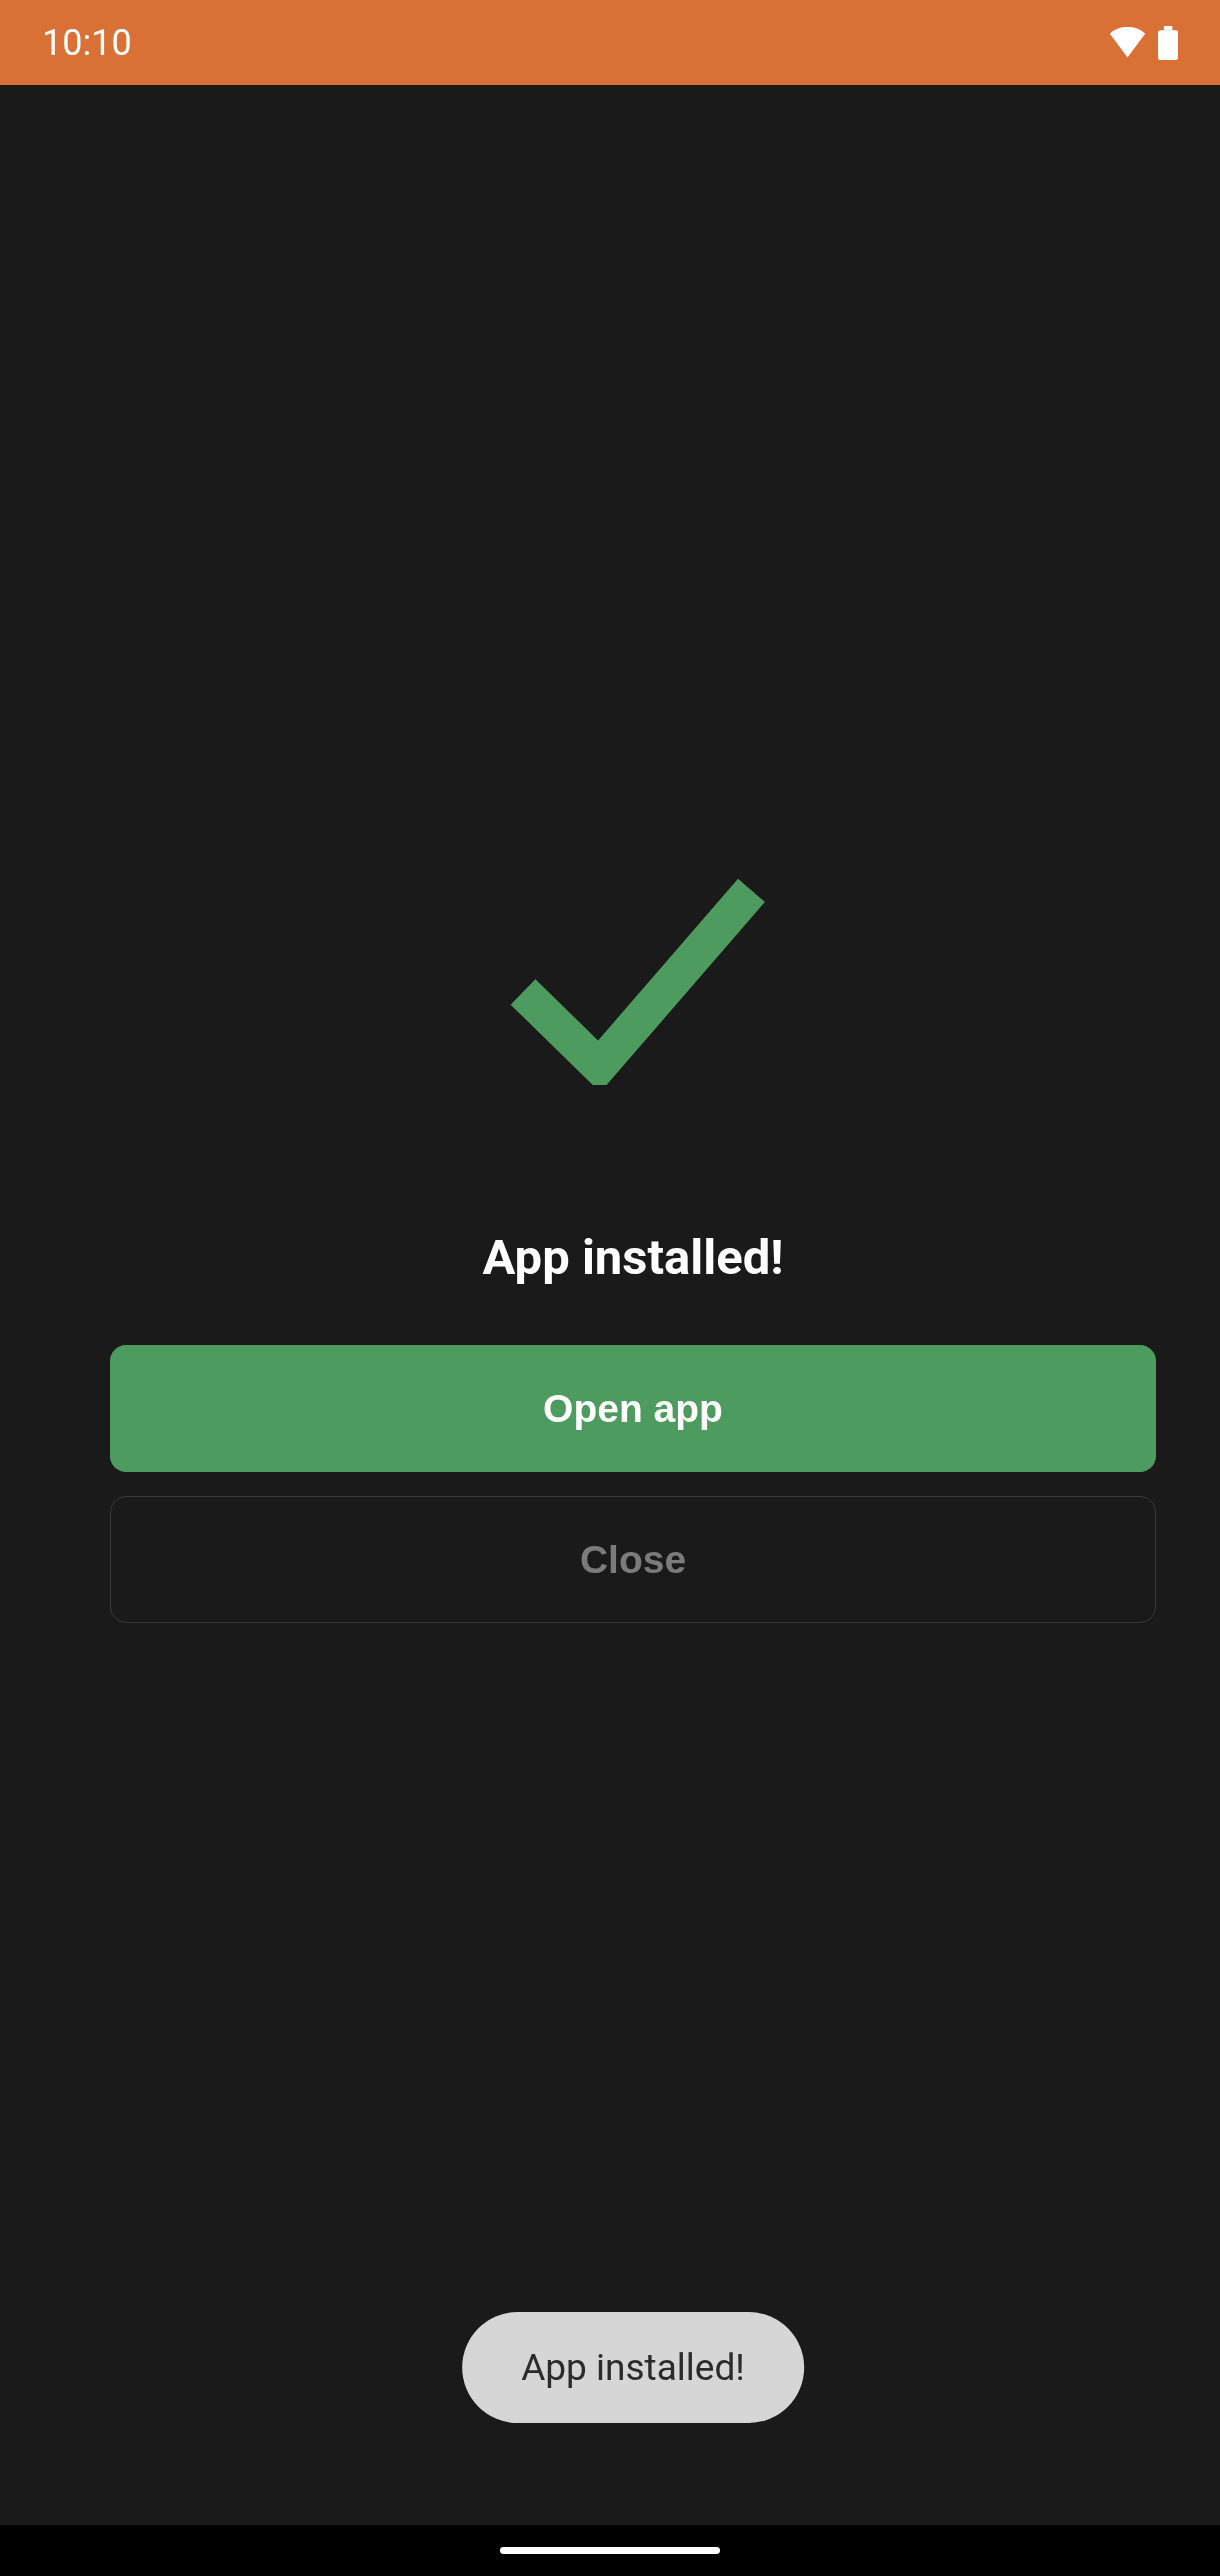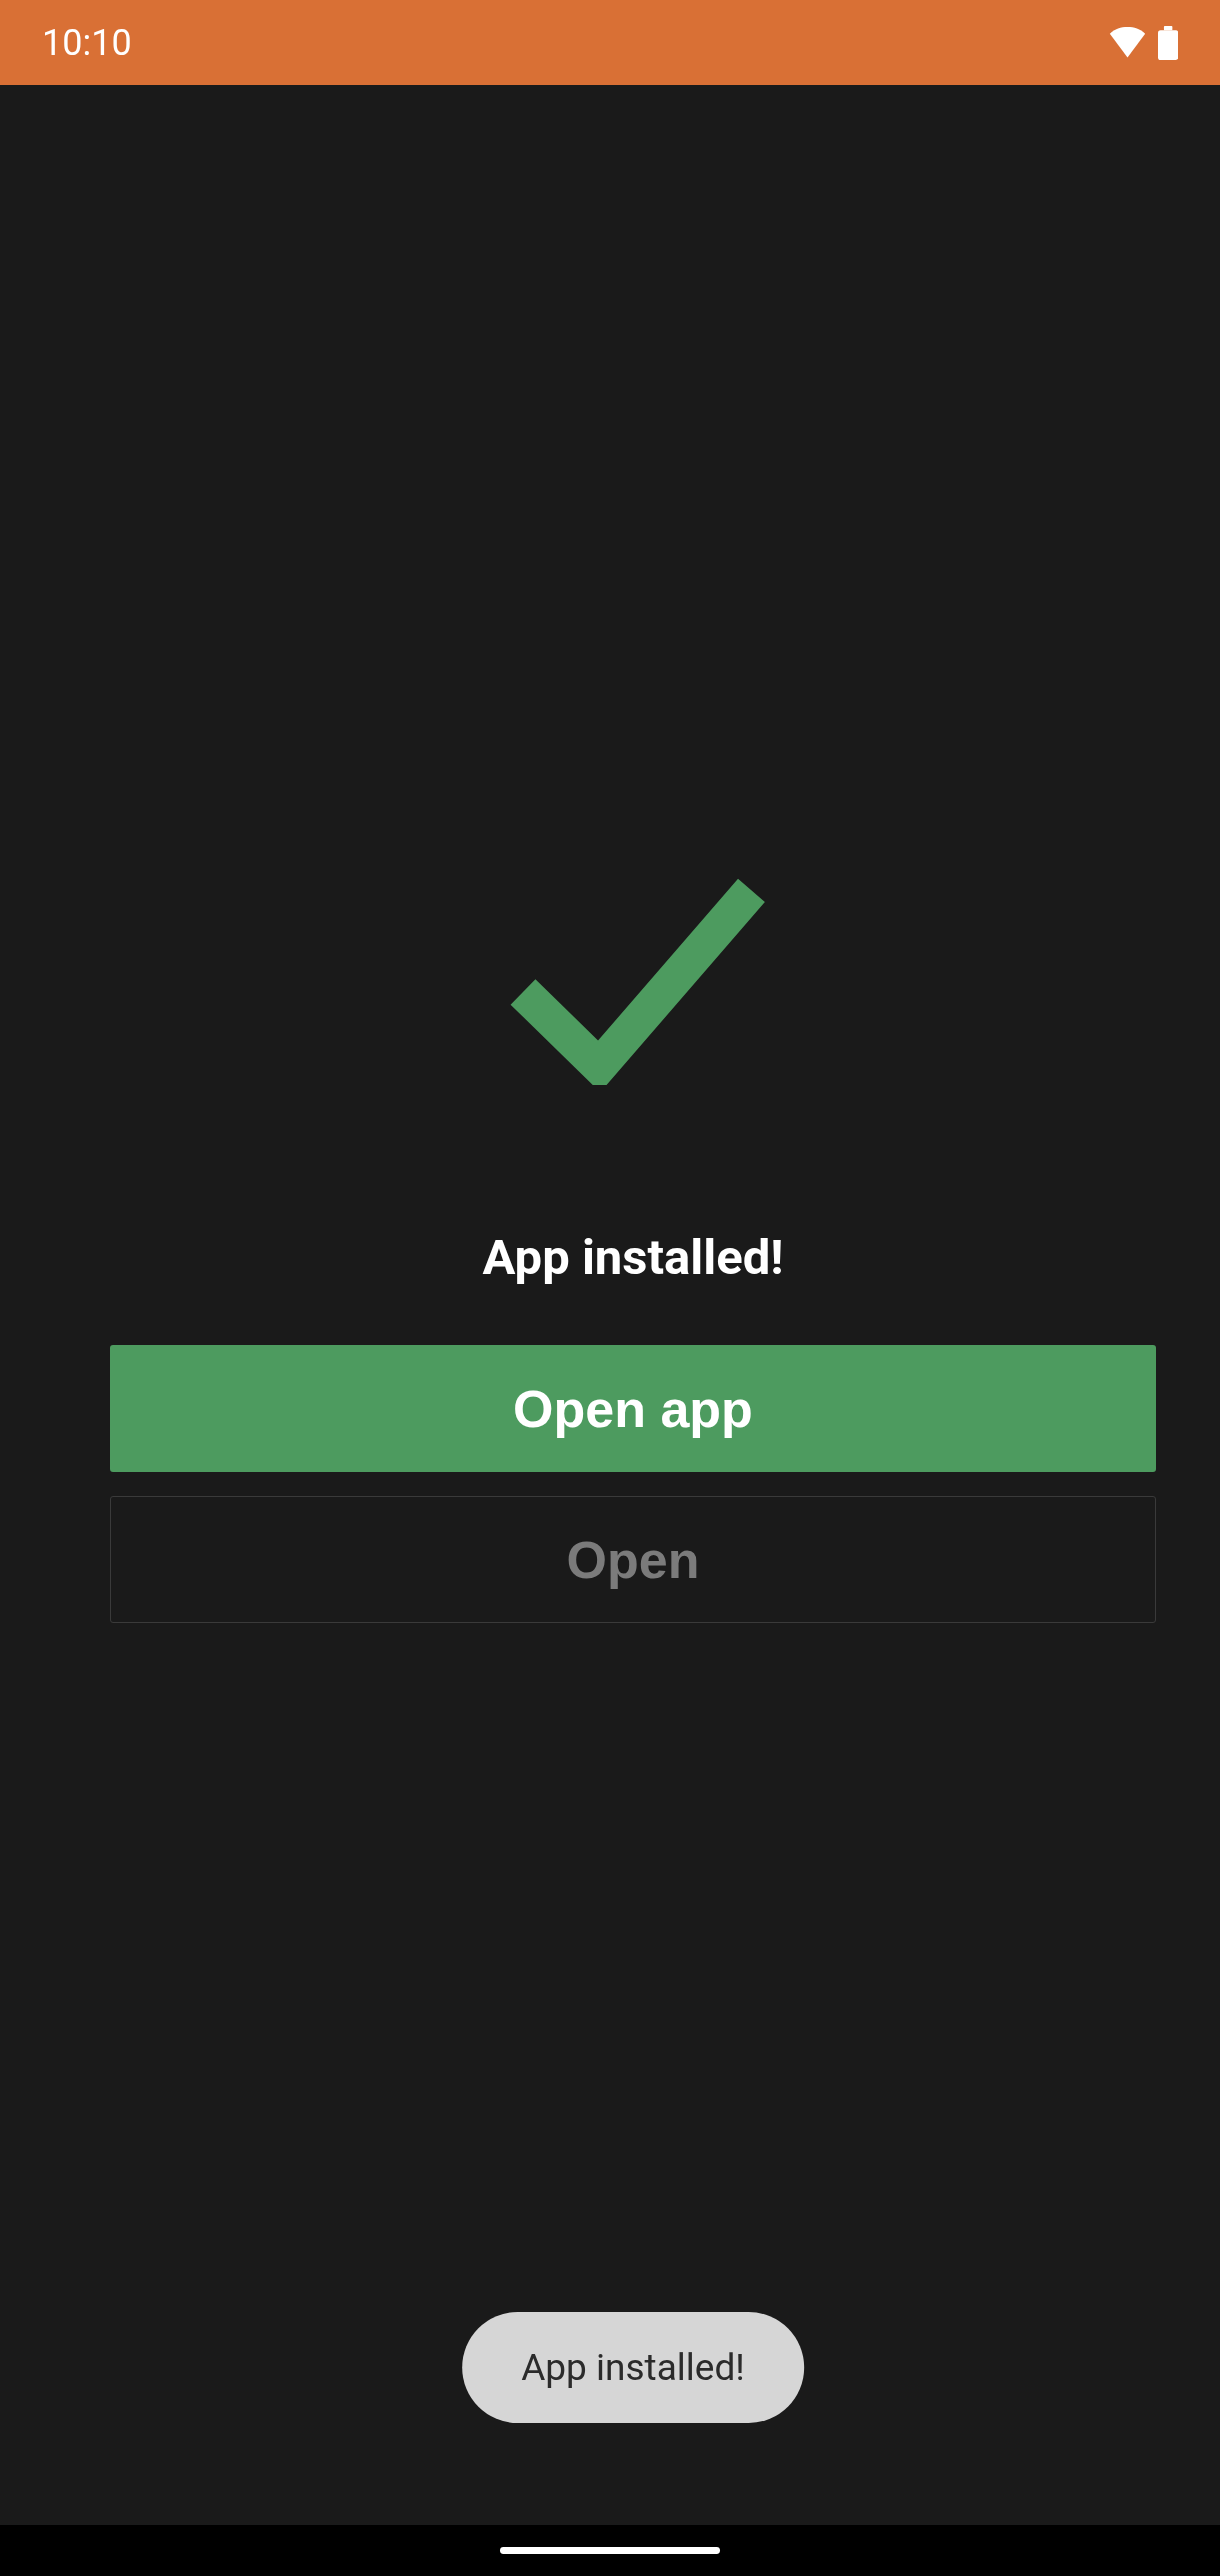--- a/index.html
+++ b/index.html
@@ -79,22 +79,22 @@
       width: 100%;
       padding: 0 64px;
       margin-top: 59px;
       display: flex;
       flex-direction: column;
       gap: 24px;
     }
     .btn {
       width: 100%;
       height: 127px;
-      border-radius: 3px;
-      font-size: 52px;
+      border-radius: 16px;
+      font-size: 39px;
       font-weight: 700;
       display: flex;
       align-items: center;
       justify-content: center;
       cursor: pointer;
       border: none;
     }
     .btn-primary {
       background: #4d9b5f;
       color: #ffffff;
@@ -160,21 +160,21 @@
   <div class="checkmark-container">
     <svg viewBox="0 0 340 260">
       <polyline points="40,150 130,238 310,30" stroke="#4d9b5f" stroke-width="42" fill="none"></polyline>
     </svg>
   </div>
 
   <h1 class="main-title">App installed!</h1>
 
   <div class="buttons">
     <button class="btn btn-primary">Open app</button>
-    <button class="btn btn-secondary">Open</button>
+    <button class="btn btn-secondary">Close</button>
   </div>
 
   <div class="toast">App installed!</div>
 </div>
 
 <div class="nav-bar">
   <div class="nav-handle"></div>
 </div>
 
 

